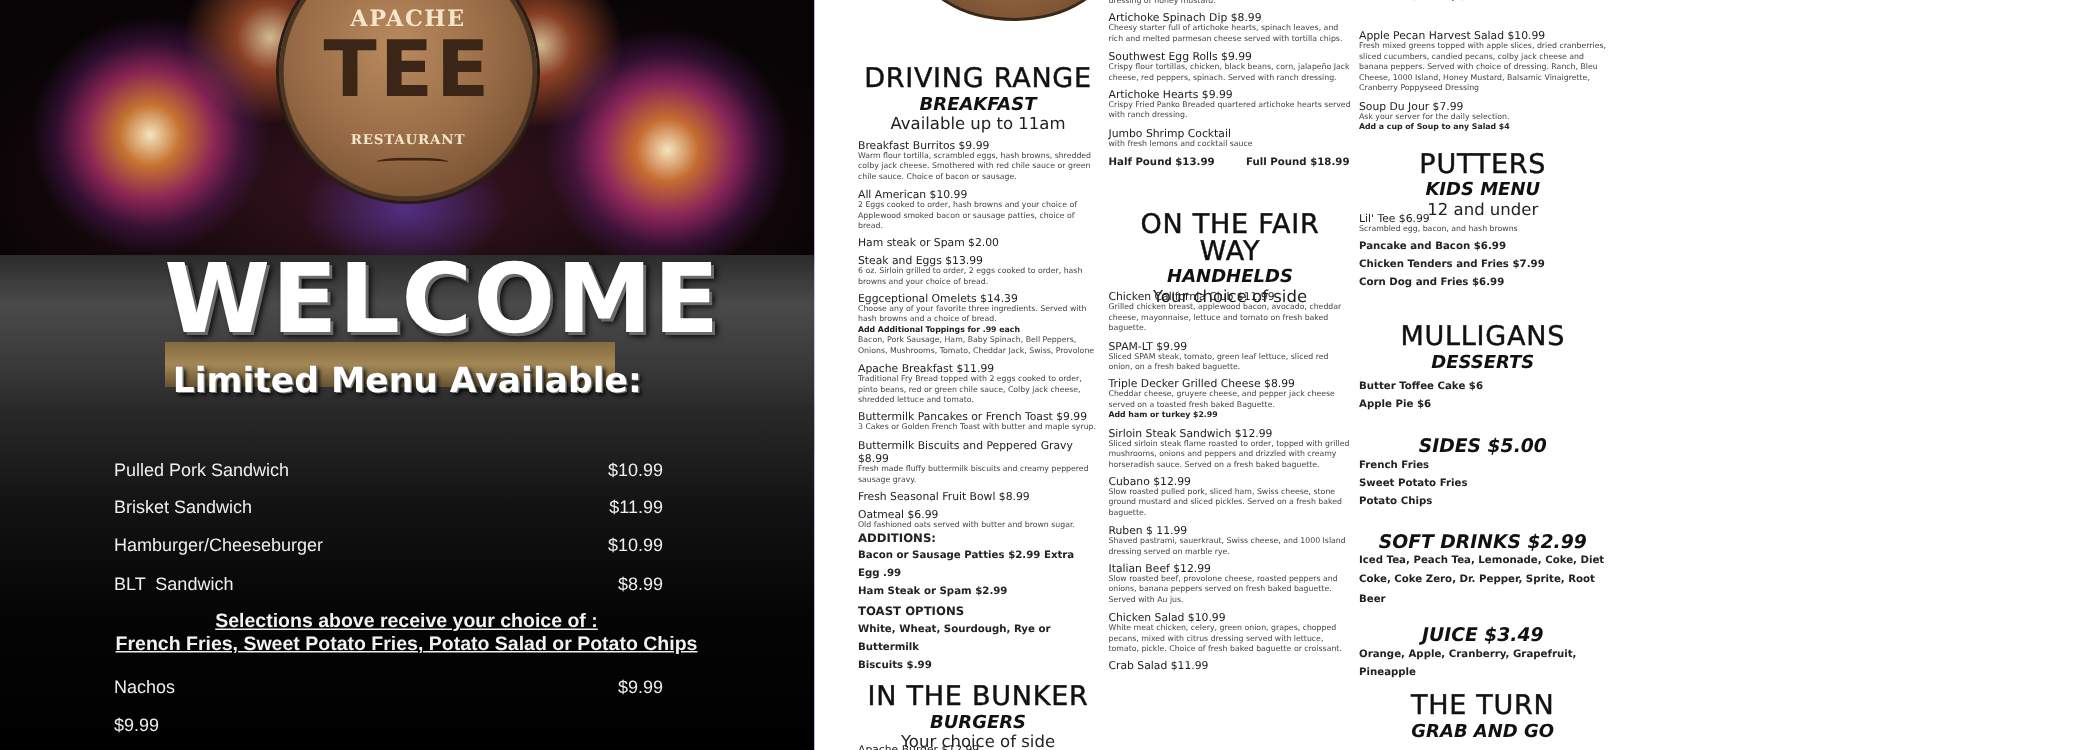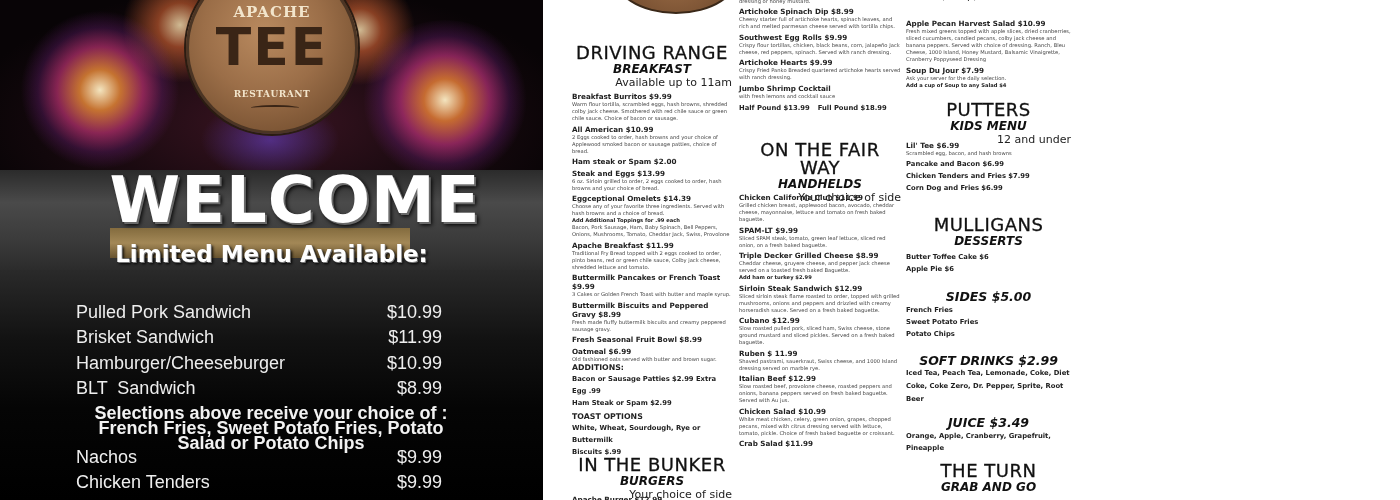--- a/index.html
+++ b/index.html
@@ -75,49 +75,49 @@
   }
   .limited {
     position: absolute; left: 0; width: 543px; top: 241px; text-align: center;
     font-family: "DejaVu Sans", sans-serif; font-weight: bold; font-size: 23px; color: #ffffff;
     text-shadow: 1px 1px 0 #777, 2px 2px 3px #000;
   }
 
   .poster-menu { position: absolute; left: 76px; width: 366px; top: 300px; color: #f2f2f2; }
   .pm-row {
     display: flex; justify-content: space-between; align-items: center;
-    height: 25.3px; font-family: "Liberation Sans", sans-serif; font-size: 18px; color: #eeeeee;
+    height: 25.3px; font-family: "Liberation Sans", sans-serif; font-size: 12px; color: #eeeeee;
   }
   .pm-note {
     position: absolute; left: 76px; width: 390px; top: 406px; text-align: center;
-    font-family: "Liberation Sans", sans-serif; font-weight: bold; font-size: 18px; color: #f2f2f2; line-height: 15px;
+    font-family: "Liberation Sans", sans-serif; font-weight: bold; font-size: 13px; color: #f2f2f2; line-height: 15px; text-decoration: underline;
   }
   .poster-menu2 { position: absolute; left: 76px; width: 366px; top: 445px; }
 
   
   .menu-page { position: absolute; left: 543px; top: 0; width: 857px; height: 500px; background: #fff; }
   .menu-logo-edge {
     position: absolute; left: 68px; top: -70px; width: 130px; height: 84px;
     border-radius: 50%;
     background: radial-gradient(circle at 50% 40%, #a5744c 0%, #7a5233 70%, #4a3220 100%);
     border: 2px solid #3a2818;
   }
   .col { position: absolute; color: #1d1d1d; font-family: "Liberation Sans", sans-serif; }
   .col1 { left: 29px; top: 0; width: 160px; }
   .col2 { left: 196px; top: 0; width: 162px; }
   .col3 { left: 363px; top: 0; width: 165px; }
 
   .sec-head { text-align: center; line-height: 1; }
   .sec-title { font-family: "DejaVu Sans", sans-serif; font-size: 18px; font-weight: normal; letter-spacing: 0.5px; color: #111; -webkit-text-stroke: 0.3px #111; }
   .sec-sub { font-family: "DejaVu Sans", sans-serif; font-size: 12px; font-style: italic; font-weight: bold; color: #111; margin-top: 1px; }
-  .sec-note { font-family: "DejaVu Sans", sans-serif; font-size: 11px; color: #222; margin-top: 2px; text-align: right; }
+  .sec-note { font-family: "DejaVu Sans", sans-serif; font-size: 11px; color: #222; margin-top: 2px; }
   .sec-sub-big { font-family: "DejaVu Sans", sans-serif; font-size: 12.5px; font-style: italic; font-weight: bold; color: #111; text-align: center; }
 
   .item { margin-bottom: 2.5px; }
-  .item-name { font-family: "DejaVu Sans", sans-serif; font-size: 7.2px; font-weight: bold; color: #222; line-height: 9px; }
+  .item-name { font-family: "DejaVu Sans", sans-serif; font-size: 7.2px; font-weight: normal; color: #222; line-height: 9px; }
   .item-desc { font-family: "DejaVu Sans", sans-serif; font-size: 5.2px; color: #444; line-height: 7px; }
   .item-extra { font-family: "DejaVu Sans", sans-serif; font-size: 5.2px; font-weight: bold; color: #222; line-height: 7px; }
   .plain-line { font-family: "DejaVu Sans", sans-serif; font-size: 6.8px; font-weight: bold; color: #222; line-height: 12px; }
   .caps-head { font-family: "DejaVu Sans", sans-serif; font-size: 7.8px; font-weight: bold; color: #222; line-height: 10px; }
 
   .abs { position: absolute; left: 0; right: 0; }
 </style>
 </head>
 <body>
 
@@ -165,21 +165,20 @@
     <div>Selections above receive your choice of :</div>
     <div>French Fries, Sweet Potato Fries, Potato Salad or Potato Chips</div>
   </div>
 
   <div class="poster-menu2">
     <div class="pm-row">
       <span>Nachos</span>
       <span>$9.99</span>
     </div>
     <div class="pm-row">
-      <span>Chicken Tenders</span>
       <span>$9.99</span>
     </div>
   </div>
 </div>
 
 <div class="menu-page">
   <div class="menu-logo-edge"></div>
 
   <div class="col col1">
     <div class="abs sec-head" style="top:44px;">
@@ -257,21 +256,21 @@
         <div class="item-desc">Crispy flour tortillas, chicken, black beans, corn, jalapeño Jack cheese, red peppers, spinach. Served with ranch dressing.</div>
       </div>
       <div class="item">
         <div class="item-name">Artichoke Hearts $9.99</div>
         <div class="item-desc">Crispy Fried Panko Breaded quartered artichoke hearts served with ranch dressing.</div>
       </div>
       <div class="item">
         <div class="item-name">Jumbo Shrimp Cocktail</div>
         <div class="item-desc">with fresh lemons and cocktail sauce</div>
       </div>
-      <div class="plain-line" style="display:flex; gap:8px;">
+      <div class="plain-line" style="display:flex; gap:21px;">
         <span>Half Pound $13.99</span>
         <span>Full Pound $18.99</span>
       </div>
     </div>
 
     <div class="abs sec-head" style="top:141px;">
       <div class="sec-title">ON THE FAIR WAY</div>
       <div class="sec-sub">HANDHELDS</div>
       <div class="sec-note">Your choice of side</div>
     </div>

